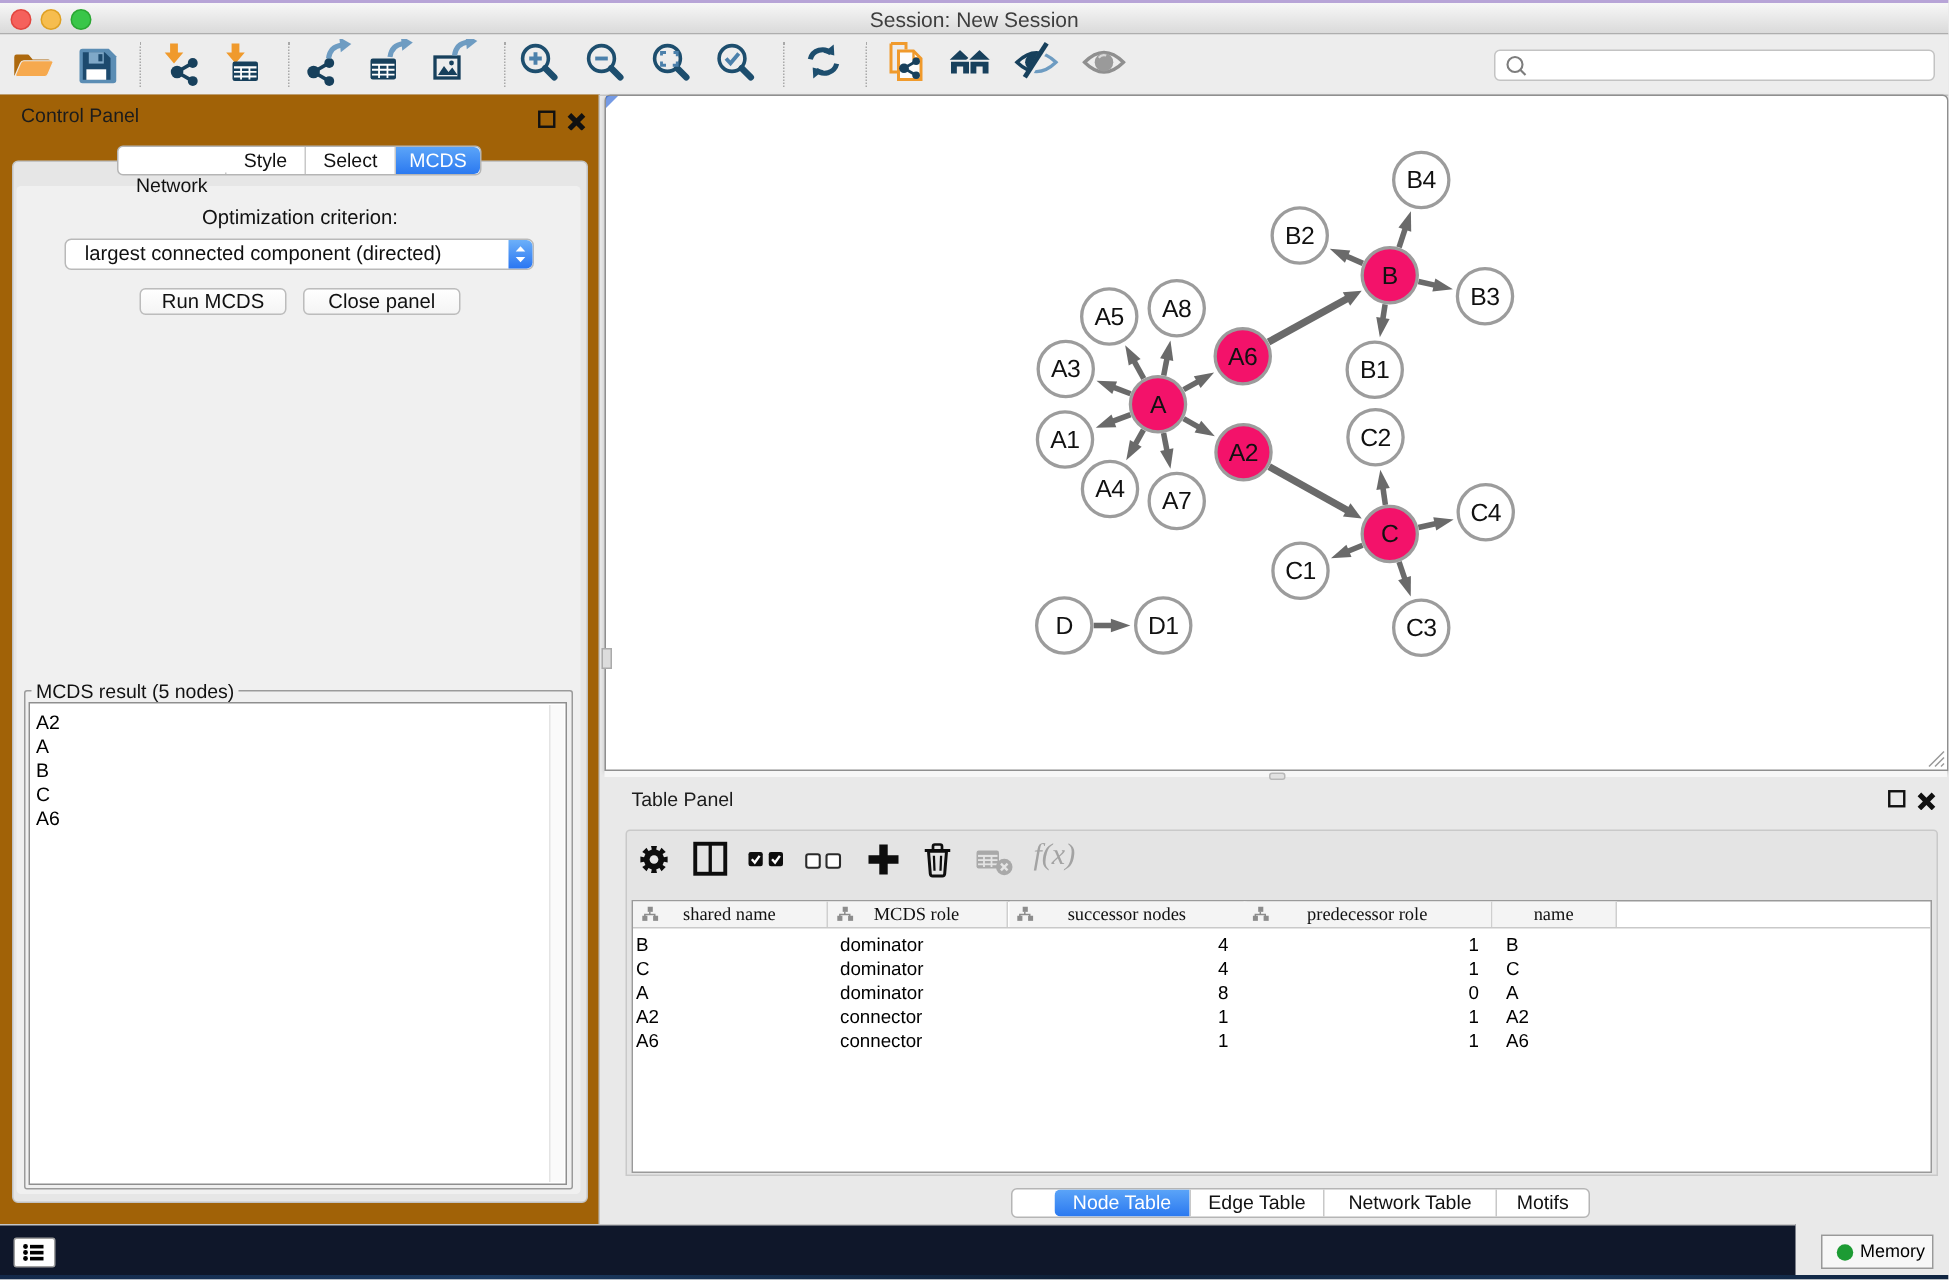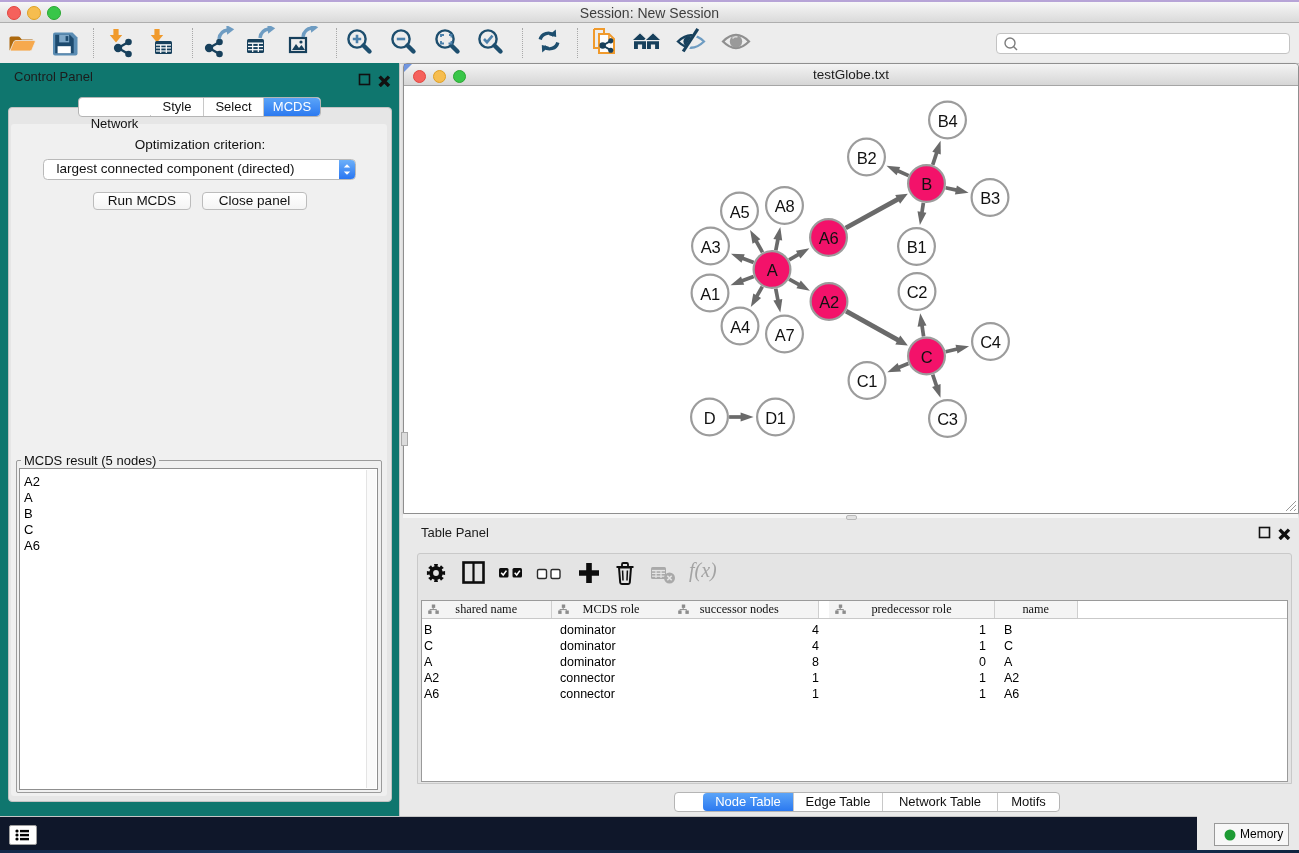--- a/index.html
+++ b/index.html
@@ -4,21 +4,21 @@
 body{width:1299px;height:853px;overflow:hidden;font-family:"Liberation Sans",sans-serif;background:#e9e9e9;position:relative;}
 .abs{position:absolute;}
 #topline{left:0;top:0;width:1299px;height:2px;background:#b7a4d7;}
 #titlebar{left:0;top:2px;width:1299px;height:20px;background:linear-gradient(#f7f7f7,#dadada);border-bottom:1px solid #aeaeae;}
 .tl{position:absolute;width:12px;height:12px;border-radius:50%;top:4px;}
 #titlebar .t{position:absolute;width:100%;text-align:center;top:3px;font-size:14px;color:#3e3e3e;}
 #toolbar{left:0;top:23px;width:1299px;height:40px;background:#ededed;border-bottom:1px solid #c6c6c6;}
 .sep{position:absolute;top:5px;height:30px;width:0;border-left:1px dotted #a9a9a9;}
 .ticon{position:absolute;top:2.5px;}
 #search{position:absolute;left:996px;top:10px;width:292px;height:19px;background:#fff;border:1px solid #c3c3c3;border-radius:4px;}
-#cp{left:0;top:63px;width:399px;height:782px;background:#0f766e;border-right:1px solid #c4c4c4;}
+#cp{left:0;top:63px;width:399px;height:782px;background:#a16207;border-right:1px solid #c4c4c4;}
 #cp .hdr{position:absolute;left:14px;top:6px;font-size:13px;color:#1c1c1c;}
 #cppane{position:absolute;left:8px;top:44px;width:382px;height:693px;background:#e6e6e6;border:1px solid #c3c3c3;border-radius:4px;}
 #cpinner{position:absolute;left:2px;top:16px;width:376px;height:672px;background:#f0f0f0;border-radius:3px;}
 #tabs{position:absolute;left:78px;top:34px;width:241px;height:18px;background:#fff;border:1px solid #b5b5b5;border-radius:4px;font-size:13px;display:flex;}
 #tabs div{border-right:1px solid #c8c8c8;text-align:center;line-height:18px;color:#111;}
 #tabs div:last-child{border-right:none;border-radius:0 4px 4px 0;}
 #tabs .sel{background:linear-gradient(#5ba4f8,#2b79f0);color:#fff;}
 .btn{position:absolute;background:linear-gradient(#ffffff,#f4f4f4);border:1px solid #bcbcbc;border-radius:4px;font-size:13.5px;text-align:center;color:#111;}
 #dropdown{position:absolute;left:33.5px;top:50.5px;width:311px;height:19px;background:#fff;border:1px solid #b9b9b9;border-radius:4.5px;font-size:13.5px;color:#111;}
 #dropdown .dt{position:absolute;left:13px;top:1px;}
@@ -228,26 +228,20 @@
   </div>
   <div id="tabs">
     <div style="width:71px;margin-top:17px;">Network</div>
     <div style="width:52px;">Style</div>
     <div style="width:59px;">Select</div>
     <div class="sel" style="width:56px;">MCDS</div>
   </div>
 </div>
 <div id="gwin" class="abs">
   <div style="position:absolute;left:-3px;top:368px;width:5px;height:12px;background:#dcdcdc;border:1px solid #aaa;"></div>
-  <div id="gtitle">
-    <div class="tl" style="left:8.5px;top:5.5px;width:11px;height:11px;background:#f5615c;border:0.5px solid #e2463f;"></div>
-    <div class="tl" style="left:28.5px;top:5.5px;width:11px;height:11px;background:#f6bd4f;border:0.5px solid #dfa023;"></div>
-    <div class="tl" style="left:48.5px;top:5.5px;width:11px;height:11px;background:#39c649;border:0.5px solid #2aa732;"></div>
-    <div class="t">testGlobe.txt</div>
-  </div>
   <svg width="14" height="14" style="position:absolute;right:1px;bottom:1px;">
       <path d="M13,3 L3,13 M13,7 L7,13 M13,11 L11,13" stroke="#9a9a9a" stroke-width="1"></path>
     </svg>
   <svg width="8" height="8" style="position:absolute;left:0px;top:0px;">
       <path d="M0,0 L8,0 L0,8 z" fill="#3a6fd8" opacity="0.7"></path>
     </svg>
 </div>
 <svg id="graph" width="896" height="429" viewBox="402 84 896 429" style="position:absolute;left:402px;top:84px;">
     <line x1="762.5" y1="252.4" x2="755.5" y2="239.8" stroke="#6a6a6a" stroke-width="3.7"></line>
     <polygon points="750.1,230.1 760.4,239.3 752.5,243.7" fill="#6a6a6a"></polygon>
@@ -392,21 +386,21 @@
         </svg>
 <div class="th" style="left:129.5px;width:119.0px;">MCDS role</div>
 <svg width="11" height="11" class="hi" style="position:absolute;left:135.5px;top:3px;">
           <g fill="#8c8c8c">
             <rect x="3.8" y="0.5" width="3.4" height="3.4"></rect>
             <rect x="0.2" y="6.5" width="3.4" height="3.4"></rect>
             <rect x="7.4" y="6.5" width="3.4" height="3.4"></rect>
             <path d="M5.2,3.9 v1.6 M1.9,6.6 v-1 h6.6 v1" fill="none" stroke="#8c8c8c" stroke-width="1"></path>
           </g>
         </svg>
-<div class="th" style="left:239px;width:156.5px;">successor nodes</div>
+<div class="th" style="left:251px;width:156.5px;">successor nodes</div>
 <svg width="11" height="11" class="hi" style="position:absolute;left:255.5px;top:3px;">
           <g fill="#8c8c8c">
             <rect x="3.8" y="0.5" width="3.4" height="3.4"></rect>
             <rect x="0.2" y="6.5" width="3.4" height="3.4"></rect>
             <rect x="7.4" y="6.5" width="3.4" height="3.4"></rect>
             <path d="M5.2,3.9 v1.6 M1.9,6.6 v-1 h6.6 v1" fill="none" stroke="#8c8c8c" stroke-width="1"></path>
           </g>
         </svg>
 <div class="th" style="left:407.0px;width:165.0px;">predecessor role</div>
 <svg width="11" height="11" class="hi" style="position:absolute;left:413.0px;top:3px;">

